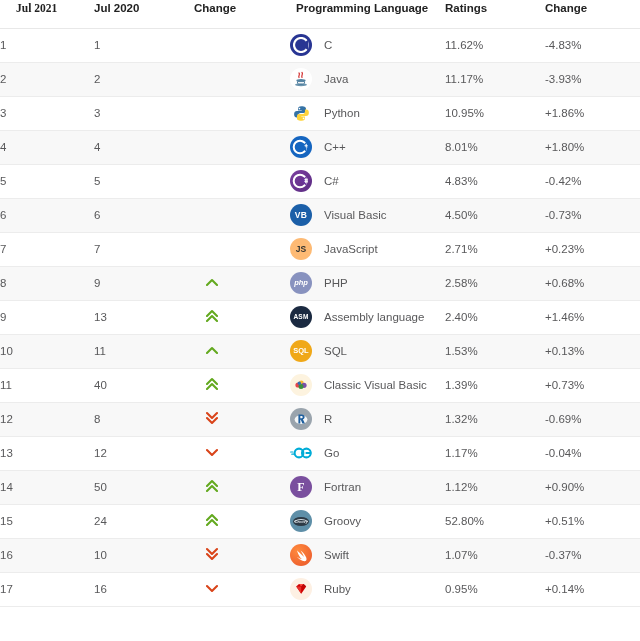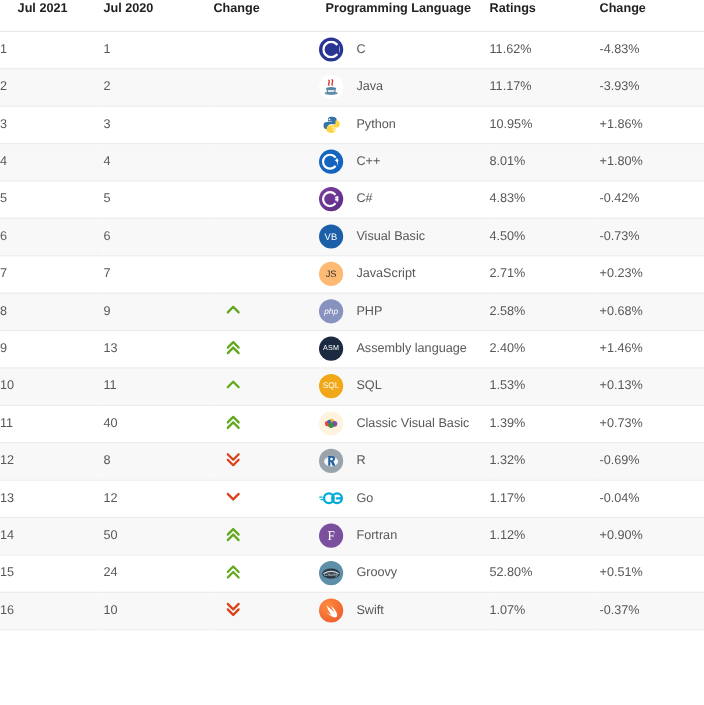--- a/index.html
+++ b/index.html
@@ -27,21 +27,21 @@
     text-align: left;
     padding: 0 0 11px 0;
     height: 28px;
     vertical-align: middle;
     border-bottom: 1px solid #e8e8e8;
     background: #ffffff;
     white-space: nowrap;
   }
 
   
-  .col-rank-new   { width: 94px;  padding-left: 16px !important; }
+  .col-rank-new   { width: 94px;  padding-left: 16px !important; font-family: Liberation Serif, serif; }
   .col-rank-old   { width: 100px; padding-left: 0   !important; }
   .col-change     { width: 96px;  padding-left: 0   !important; }
   .col-lang       { width: 155px; padding-left: 6px !important; }
   .col-ratings    { width: 100px; padding-left: 0   !important; }
   .col-delta      { width: 95px;  padding-left: 0   !important; }
 
   
   .tiobe-table tbody tr {
     height: 34px;
   }
@@ -85,21 +85,21 @@
     width: 22px;
     height: 22px;
     flex: 0 0 22px;
     border-radius: 50%;
     display: flex;
     align-items: center;
     justify-content: center;
     overflow: hidden;
     position: relative;
     font-size: 8px;
-    font-weight: normal;
+    font-weight: bold;
     color: #ffffff;
     line-height: 1;
   }
   .lang-name { font-size: 11.5px; color: #58585a; }
 
   
   .ic-c        { background: #283593; }
   .ic-java     { background: #ffffff; }
   .ic-python   { background: #ffffff; }
   .ic-cpp      { background: #1565c0; }
@@ -430,14 +430,36 @@
               <svg width="15" height="15" viewBox="0 0 15 15">
                 <path d="M3,2.4 C6.2,5.1 8.6,7.3 10.1,9.1 C9.3,7.1 8.1,4.9 6.6,2.4 C9,4.3 11.3,6.9 12.2,9.5 C12.7,10.9 12.6,12.2 11.9,12.8 C11.2,13.4 9.9,13.3 8.4,12.7 C6.6,12 4.6,10.6 2.8,8.7 C4.5,9.9 6.3,10.8 7.9,11.1 C6.2,9.6 4.4,7.3 3,2.4 Z" fill="#ffffff"></path>
               </svg>
             </span>
             <span class="lang-name">Swift</span>
           </span>
         </td>
         <td class="cell-ratings">1.07%</td>
         <td class="cell-delta">-0.37%</td>
       </tr>
+      <tr class="odd">
+        <td class="cell-rank-new">17</td>
+        <td class="cell-rank-old">16</td>
+        <td class="cell-change"><span class="arrow-wrap"><svg width="12" height="9" viewBox="0 0 12 9">
+              <path d="M1,2 L6,7 L11,2" fill="none" stroke="#d9441a" stroke-width="2.1" stroke-linecap="round" stroke-linejoin="round"></path>
+            </svg></span></td>
+        <td class="cell-lang">
+          <span class="lang-inner">
+            <span class="lang-icon ic-ruby">
+              <svg width="16" height="14" viewBox="0 0 16 14">
+                <path d="M3.2,4.6 L6,2 L10.6,2 L13.2,4.6 L8.2,11.8 Z" fill="#cc0000"></path>
+                <path d="M3.2,4.6 L8.2,11.8 L8.2,4.6 Z" fill="#e8312a"></path>
+                <path d="M6,2 L10.6,2 L8.2,4.6 Z" fill="#ff4a42"></path>
+                <path d="M10.6,2 L13.2,4.6 L8.2,4.6 Z" fill="#b50d0d"></path>
+              </svg>
+            </span>
+            <span class="lang-name">Ruby</span>
+          </span>
+        </td>
+        <td class="cell-ratings">0.95%</td>
+        <td class="cell-delta">+0.14%</td>
+      </tr>
     </tbody>
 </table>
 
 </body></html>

